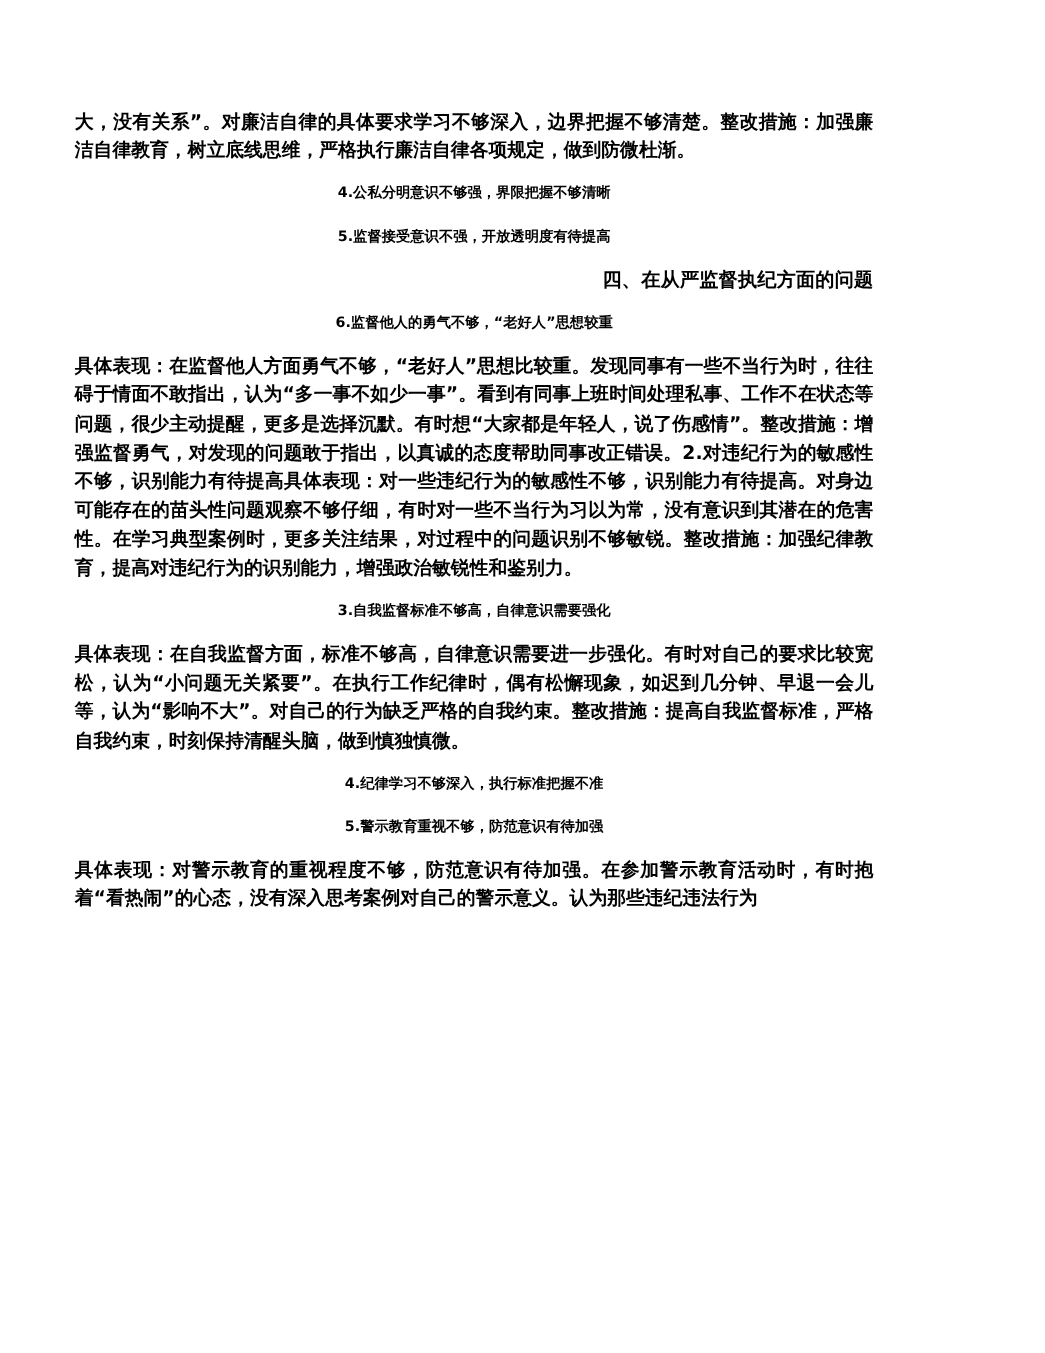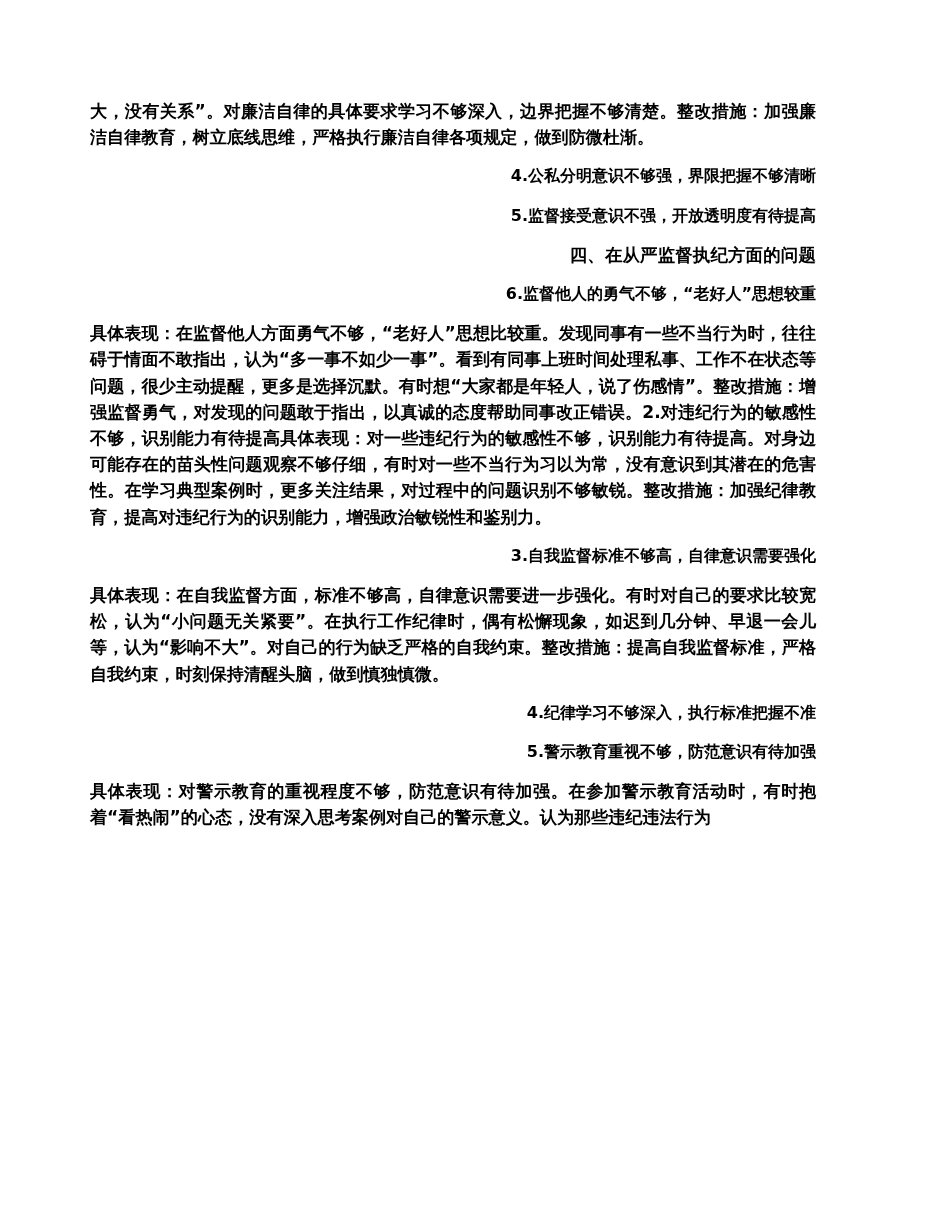--- a/index.html
+++ b/index.html
@@ -14,43 +14,43 @@
     font-family: "DejaVu Sans", "Liberation Sans", sans-serif;
     color: #000000;
     -webkit-font-smoothing: none;
   }
   .page {
     position: relative;
     width: 768px;
     height: 1230px;
     background: #ffffff;
     box-sizing: border-box;
-    padding: 98px 112px 0 90px;
+    padding: 98px 112px 0 68px;
   }
   .doc-body {
     width: 726px;
   }
   
   p.para {
     margin: 0 0 13px 0;
     font-size: 17.1px;
     font-weight: 700;
     line-height: 26.2px;
     text-align: justify;
     text-justify: inter-ideograph;
     letter-spacing: 0px;
     word-break: break-all;
   }
   
   p.subheading {
     margin: 0 0 13px 0;
-    font-size: 16.0px;
+    font-size: 13px;
     font-weight: 700;
     line-height: 26.2px;
-    text-align: right;
+    text-align: center;
     letter-spacing: 0px;
   }
   
   p.section-heading {
     margin: 0 0 13px 0;
     font-size: 17.4px;
     font-weight: 700;
     line-height: 26.2px;
     text-align: right;
     letter-spacing: 0.2px;

